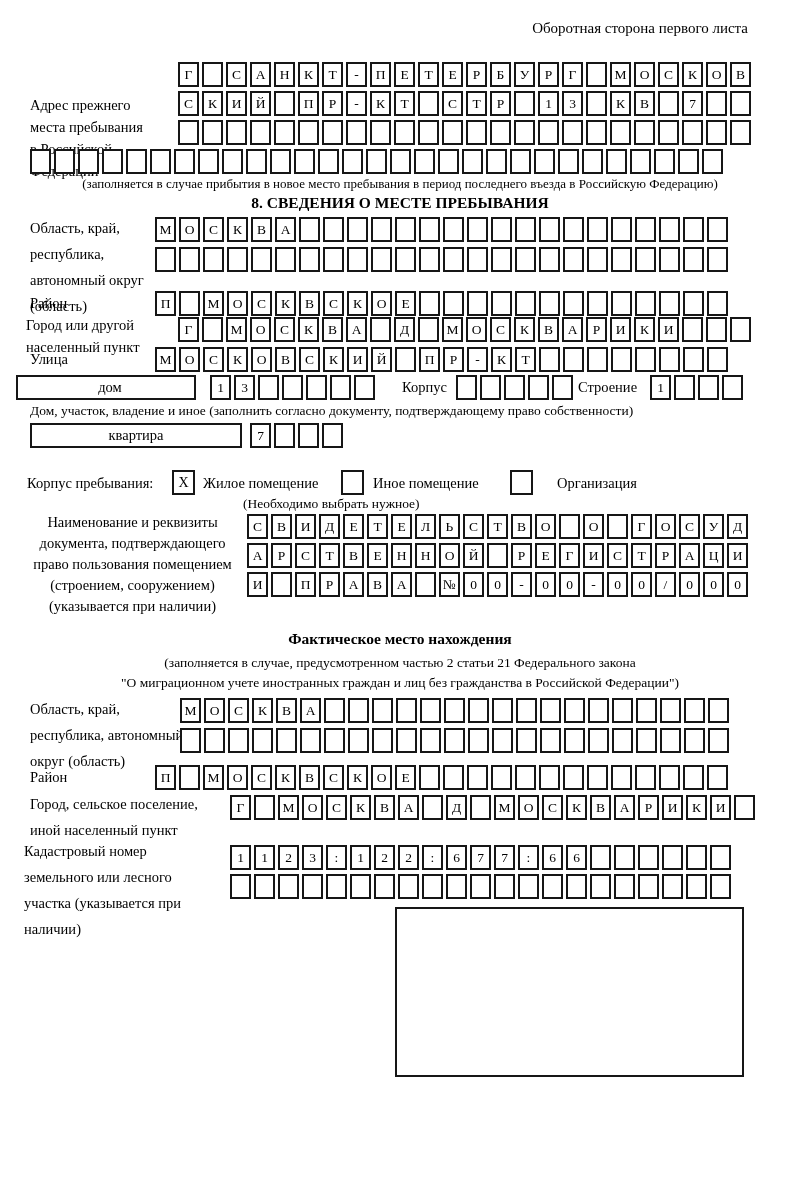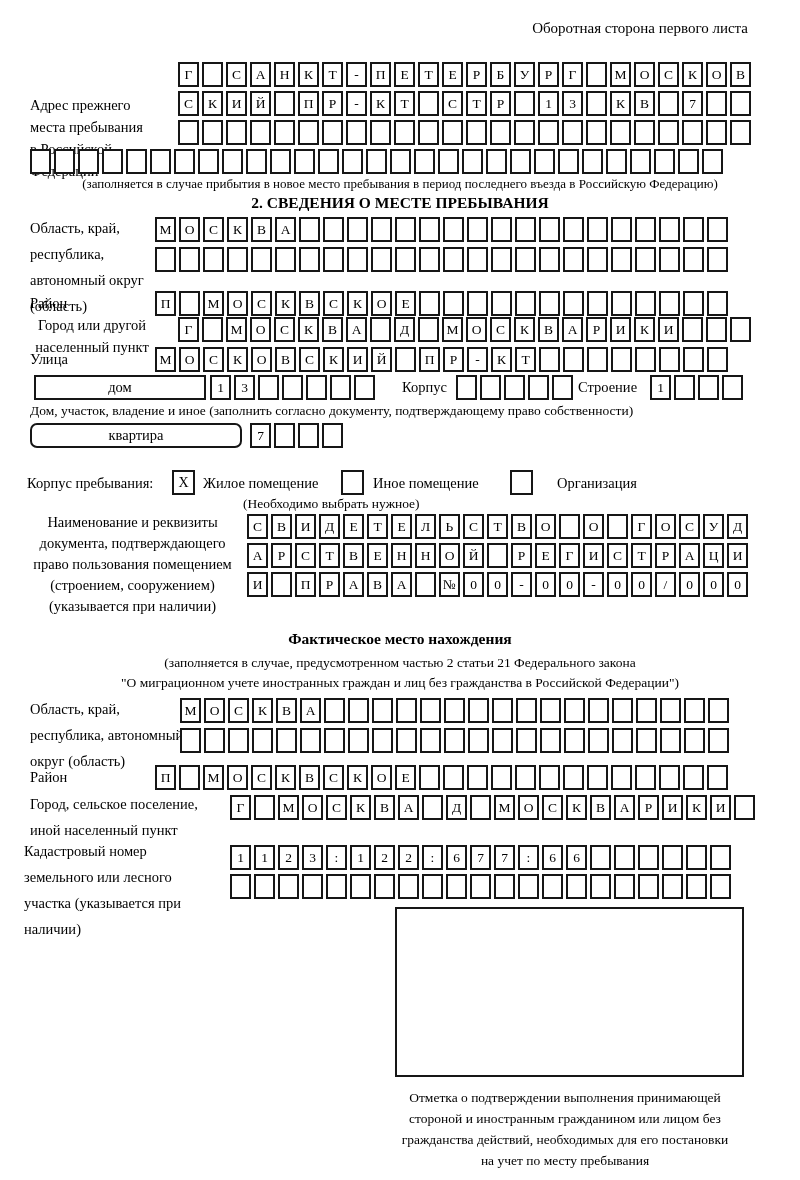--- a/index.html
+++ b/index.html
@@ -142,21 +142,21 @@
       <span class="cell"></span>
       <span class="cell"></span>
       <span class="cell"></span>
       <span class="cell"></span>
       <span class="cell"></span>
       <span class="cell"></span>
       <span class="cell"></span>
     </div>
   <div class="note center" style="top:176px;">(заполняется в случае прибытия в новое место пребывания в период последнего въезда в Российскую Федерацию)</div>
 
-  <div class="title" style="top:194px;">2. СВЕДЕНИЯ О МЕСТЕ ПРЕБЫВАНИЯ</div>
+  <div class="title" style="top:194px;">8. СВЕДЕНИЯ О МЕСТЕ ПРЕБЫВАНИЯ</div>
 
   <div class="lbl lh26" style="left:30px; top:215px; width:115px;">Область, край, республика, автономный округ (область)</div>
   <div class="row" style="left:155px; top:217px;">
       <span class="cell">М</span>
       <span class="cell">О</span>
       <span class="cell">С</span>
       <span class="cell">К</span>
       <span class="cell">В</span>
       <span class="cell">А</span>
       <span class="cell"></span>
@@ -226,21 +226,21 @@
       <span class="cell"></span>
       <span class="cell"></span>
       <span class="cell"></span>
       <span class="cell"></span>
       <span class="cell"></span>
       <span class="cell"></span>
       <span class="cell"></span>
       <span class="cell"></span>
     </div>
 
-  <div class="lbl" style="left:17px; top:314px; width:150px;text-align:center;">Город или другой населенный пункт</div>
+  <div class="lbl" style="left:26px; top:314px; width:150px;">Город или другой населенный пункт</div>
   <div class="row" style="left:178px; top:317px;">
       <span class="cell">Г</span>
       <span class="cell"></span>
       <span class="cell">М</span>
       <span class="cell">О</span>
       <span class="cell">С</span>
       <span class="cell">К</span>
       <span class="cell">В</span>
       <span class="cell">А</span>
       <span class="cell"></span>
@@ -282,21 +282,21 @@
       <span class="cell"></span>
       <span class="cell"></span>
       <span class="cell"></span>
       <span class="cell"></span>
       <span class="cell"></span>
       <span class="cell"></span>
       <span class="cell"></span>
       <span class="cell"></span>
     </div>
 
-  <div class="widebox" style="left:34px; top:375px; width:168px;">дом</div>
+  <div class="widebox" style="left:16px; top:375px; width:168px;padding-left:8px;">дом</div>
   <div class="row" style="left:210px; top:375px;">
       <span class="cell">1</span>
       <span class="cell">3</span>
       <span class="cell"></span>
       <span class="cell"></span>
       <span class="cell"></span>
       <span class="cell"></span>
       <span class="cell"></span>
     </div>
   <div class="lbl" style="left:402px; top:376px;">Корпус</div>
@@ -309,21 +309,21 @@
     </div>
   <div class="lbl" style="left:578px; top:376px;">Строение</div>
   <div class="row" style="left:650px; top:375px;">
       <span class="cell">1</span>
       <span class="cell"></span>
       <span class="cell"></span>
       <span class="cell"></span>
     </div>
   <div class="note" style="left:30px; top:403px; font-size:13.5px;">Дом, участок, владение и иное (заполнить согласно документу, подтверждающему право собственности)</div>
 
-  <div class="widebox" style="left:30px; top:423px; width:208px;border-radius:7px;">квартира</div>
+  <div class="widebox" style="left:30px; top:423px; width:208px;">квартира</div>
   <div class="row" style="left:250px; top:423px;">
       <span class="cell">7</span>
       <span class="cell"></span>
       <span class="cell"></span>
       <span class="cell"></span>
     </div>
 
   <div class="lbl" style="left:27px; top:472px;">Корпус пребывания:</div>
   <span class="checkbox" style="left:172px; top:470px;">X</span>
   <div class="lbl" style="left:203px; top:472px;">Жилое помещение</div>
@@ -556,20 +556,14 @@
       <span class="cell"></span>
       <span class="cell"></span>
       <span class="cell"></span>
       <span class="cell"></span>
       <span class="cell"></span>
       <span class="cell"></span>
       <span class="cell"></span>
     </div>
 
   <div class="stampbox" style="left:395px; top:907px; width:345px; height:166px;"></div>
-  <div class="caption" style="left:365px; top:1087px; width:400px;">
-    <div>Отметка о подтверждении выполнения принимающей</div>
-    <div>стороной и иностранным гражданином или лицом без</div>
-    <div>гражданства действий, необходимых для его постановки</div>
-    <div>на учет по месту пребывания</div>
-  </div>
 
 </div>
 
 </body></html>

